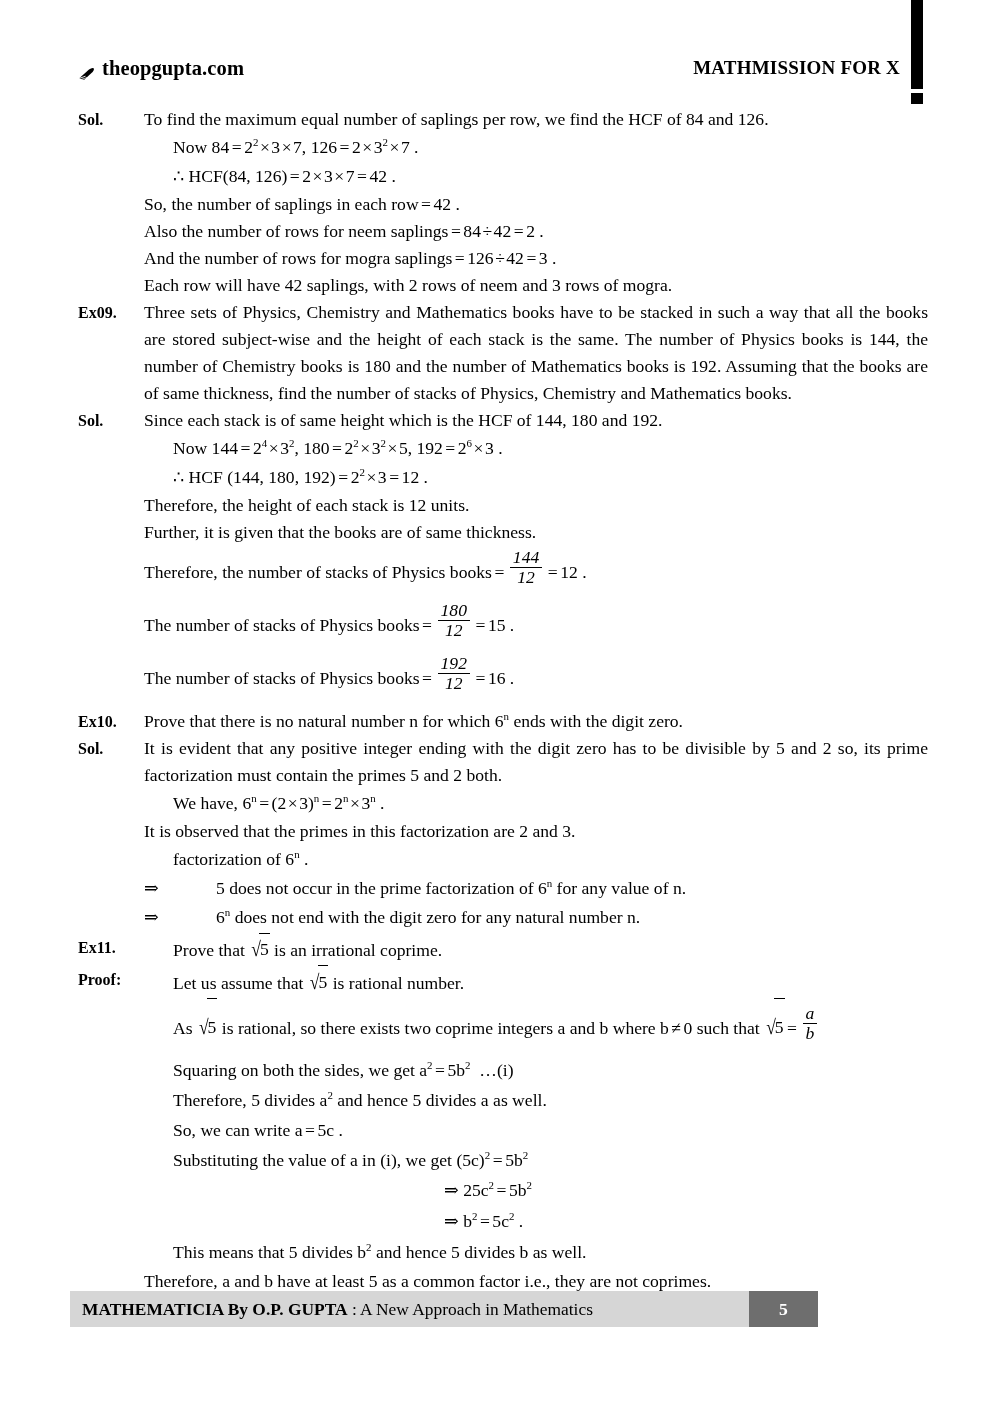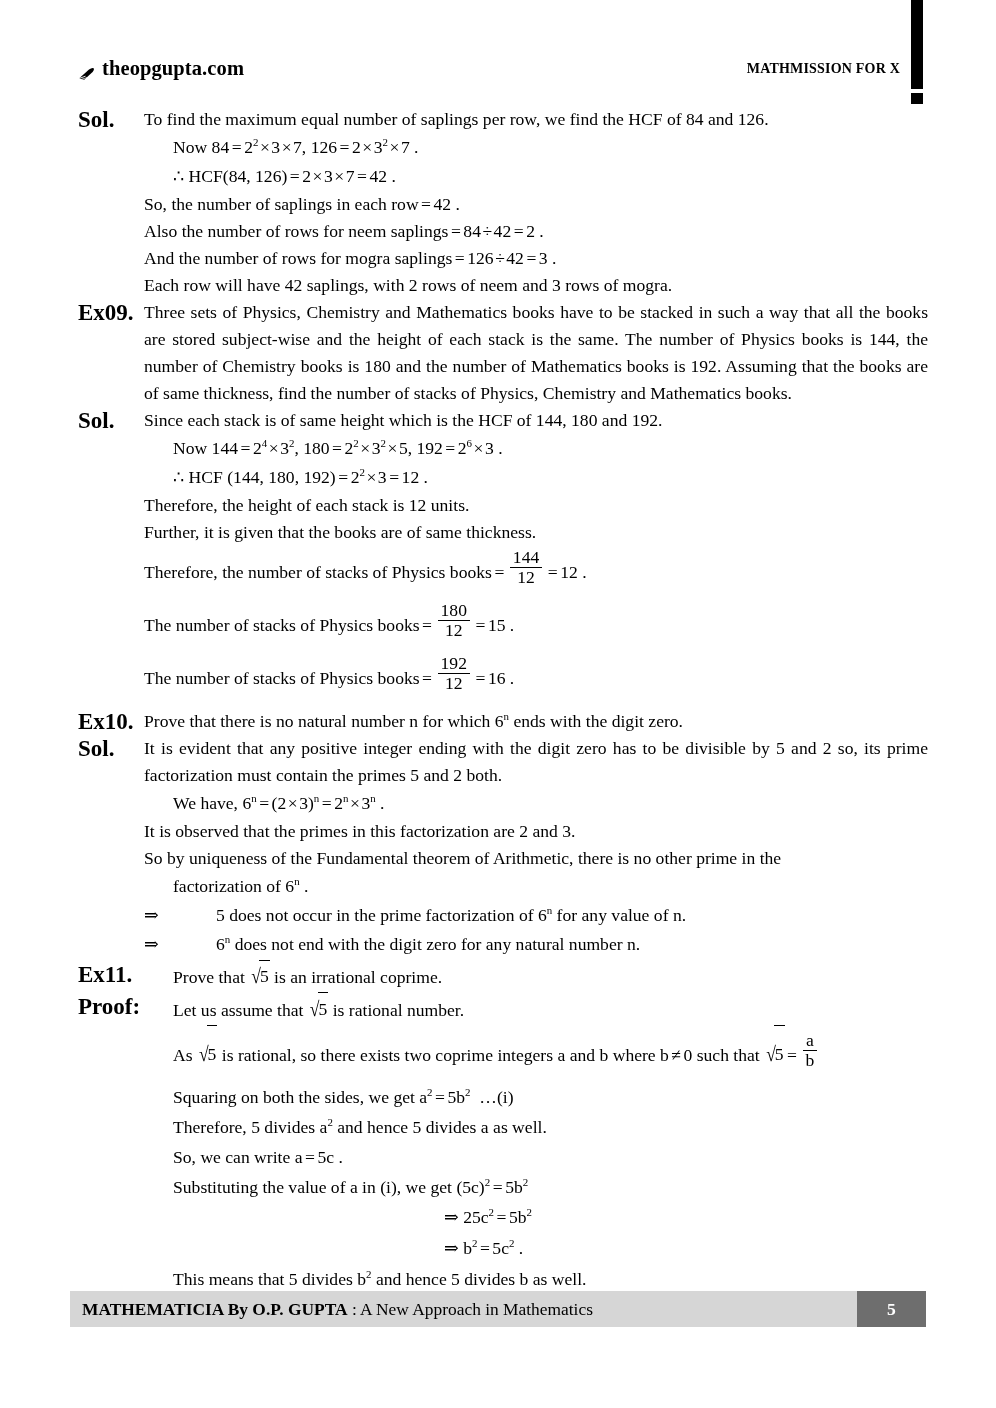--- a/index.html
+++ b/index.html
@@ -39,41 +39,41 @@
     background: #000;
   }
 
   
   .header {
     position: absolute;
     left: 78px;
     top: 57px;
     width: 822px;
     display: flex;
-    align-items: center;
+    align-items: flex-start;
     justify-content: space-between;
   }
   .site {
     font-size: 20.5px;
     font-weight: bold;
     letter-spacing: 0.1px;
     display: flex;
     align-items: center;
     gap: 7px;
     white-space: nowrap;
   }
   .pen-icon {
     display: inline-block;
     width: 17px;
     height: 14px;
     position: relative;
     top: 1px;
   }
   .book-title {
-    font-size: 14px;
+    font-size: 19px;
     font-weight: bold;
     letter-spacing: 0.2px;
     white-space: nowrap;
   }
 
   
   .content {
     position: absolute;
     left: 78px;
     top: 106px;
@@ -83,21 +83,21 @@
   }
 
   .block {
     display: flex;
     align-items: flex-start;
   }
   .label {
     width: 66px;
     flex: 0 0 66px;
     font-weight: bold;
-    font-size: 23px;
+    font-size: 16px;
     line-height: 27px;
     white-space: nowrap;
   }
   .body {
     flex: 1 1 auto;
     min-width: 0;
   }
 
   .line {
     line-height: 27px;
@@ -155,41 +155,42 @@
 
   .frac {
     display: inline-flex;
     flex-direction: column;
     align-items: center;
     vertical-align: middle;
     margin: 0 3px;
     position: relative;
     top: -0.35em;
     line-height: 1.08;
+    font-style: italic;
   }
   .frac .num { padding: 0 3px; }
   .frac .den {
     padding: 0 3px;
     border-top: 1.5px solid #000;
     width: 100%;
     box-sizing: border-box;
     text-align: center;
   }
   .shift-center {
     padding-left: 300px;
     line-height: 31px;
     white-space: nowrap;
   }
 
   
   .footer {
     position: absolute;
     left: 70px;
     top: 1291px;
-    width: 856px;
+    width: 748px;
     height: 36px;
     background: #d6d6d6;
     display: flex;
     align-items: center;
   }
   .footer-text {
     padding-left: 12px;
     font-size: 17.4px;
     white-space: nowrap;
   }
@@ -325,23 +326,20 @@
       <div class="label">Sol.</div>
       <div class="body">
 
         <div class="line wrap">It is evident that any positive integer ending with the digit zero has to be divisible by 5 and 2 so, its prime factorization must contain the primes 5 and 2 both.</div>
 
         <div class="line math">
           <span>We have, </span><span>6</span><sup class="e">n</sup><span class="eq">=</span><span>(2</span><span class="op">×</span><span>3)</span><sup class="e">n</sup><span class="eq">=</span><span>2</span><sup class="e">n</sup><span class="op">×</span><span>3</span><sup class="e">n</sup><span>&nbsp;.</span>
         </div>
 
         <div class="line">It is observed that the primes in this factorization are 2 and 3.</div>
-        <div class="line wrap" style="text-align:justify;">
-          <span>So by uniqueness of the Fundamental theorem of Arithmetic, there is no other prime in the</span>
-        </div>
         <div class="line math">
           <span>factorization of </span><span>6</span><sup class="e">n</sup><span>&nbsp;.</span>
         </div>
 
         <div class="indent-arrow">
           <div class="arrow-cell">⇒</div>
           <div>
             <span>5 does not occur in the prime factorization of </span><span>6</span><sup class="e">n</sup><span> for any value of n.</span>
           </div>
         </div>

